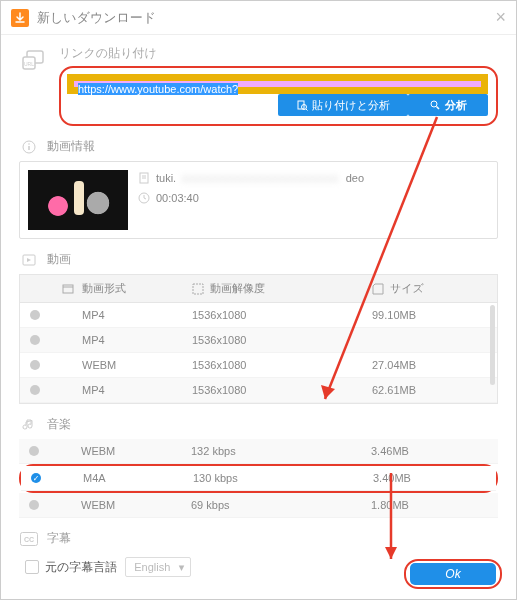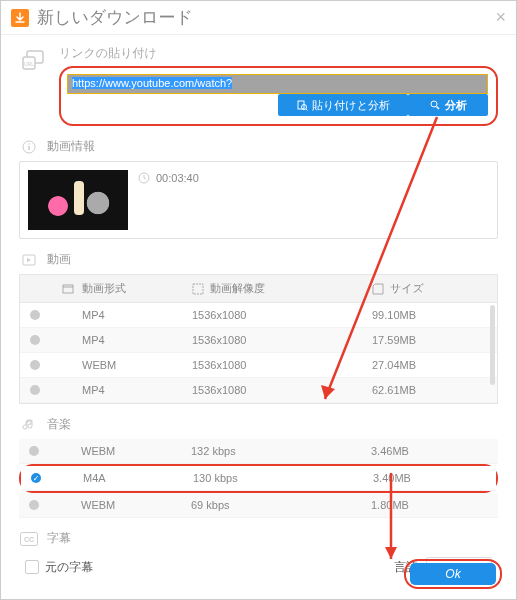--- a/index.html
+++ b/index.html
@@ -1,28 +1,28 @@
 <!DOCTYPE html>
 <html><head>
 <meta charset="utf-8">
 <style>
 * { box-sizing: border-box; margin: 0; padding: 0; }
 body { font-family: "Meiryo", "Segoe UI", sans-serif; font-size: 12px; color: #555; background: #f0f0f0; display: flex; justify-content: center; }
 .window { width: 517px; height: 600px; background: #fff; border: 1px solid #ccc; position: relative; }
 .titlebar { height: 34px; display: flex; align-items: center; border-bottom: 1px solid #eee; padding: 0 10px; }
 .title-icon { width: 18px; height: 18px; background: #ff8a1f; display: flex; align-items: center; justify-content: center; margin-right: 8px; border-radius: 2px; }
 .title-icon svg { width: 12px; height: 12px; }
-.title-text { color: #888; font-size: 17px; flex: 1; }
+.title-text { color: #888; font-size: 13px; flex: 1; }
 .close { color: #bbb; font-size: 18px; cursor: pointer; }
 .content { padding: 10px 18px 0 18px; }
 .section-label { color: #aaa; font-size: 12px; margin-bottom: 4px; }
 .url-row { display: flex; gap: 8px; }
 .url-icon { width: 32px; height: 32px; display:flex; align-items:center; justify-content:center; }
 .url-box { border: 2.5px solid #e63a2a; border-radius: 14px; padding: 6px 8px 8px 6px; flex:1; }
-.url-input { width: 100%; height: 20px; background: #a3a3a3; border: 1px solid #eab308; padding: 2px 4px; font-size: 11px; }
+.url-input { width: 100%; height: 20px; background: #f0abfc; border: 7px solid #eab308; padding: 2px 4px; font-size: 11px; }
 .url-input .highlight { background: #3399ff; color: #fff; }
 .btn-row { display: flex; justify-content: flex-end; margin-top: 0; }
 .btn { background: #1f8fe8; color: #fff; height: 22px; display: flex; align-items: center; justify-content: center; gap: 4px; font-size: 11px; border-radius: 2px; cursor: pointer; }
 .btn.paste { width: 130px; }
 .btn.analyze { width: 80px; font-weight: bold; }
 .sect-head { display: flex; align-items: flex-end; gap: 8px; margin-top: 12px; color: #999; }
 .sect-head .ic { width: 20px; height: 16px; display: flex; align-items:center; justify-content:center; }
 .info-box { display: flex; gap: 10px; border: 1px solid #e0e0e0; border-radius: 2px; padding: 8px; margin-top: 6px; }
 .thumb { width: 100px; height: 60px; background:#111; position:relative; display:flex; align-items:center; justify-content:center; }
 .thumb .scene { position:absolute; inset:0; background: radial-gradient(circle at 30% 60%, #ff6ba8 0 12%, transparent 13%), radial-gradient(circle at 70% 55%, #aaa 0 14%, transparent 15%), linear-gradient(#111,#111); }
@@ -36,21 +36,21 @@
 .col-fmt { width:130px; display:flex; align-items:center; gap:8px;margin-left:8px;}
 .col-res { width:180px; display:flex; align-items:center; gap:6px;}
 .col-size { flex:1; display:flex; align-items:center; gap:6px;}
 .trow { display:flex; padding:6px 10px; font-size:11px; color:#888; align-items:center; border-bottom:1px solid #f3f3f3;}
 .trow:nth-child(odd){ background:#f9f9f9;}
 .radio { width:10px; height:10px; border-radius:50%; background:#ccc; }
 .radio.check { background:#1f8fe8; display:flex;align-items:center;justify-content:center;}
 .radio.check::after{content:"✓";color:#fff;font-size:8px;}
 .scroll-stub{position:absolute;right:2px;top:30px;width:5px;height:80px;background:#ddd;border-radius:3px;}
 .audio-sel{border:2.5px solid #e63a2a;border-radius:14px;position:relative;}
-.subs-row{display:flex;align-items:center;justify-content:space-between;margin-top:10px;padding:0 6px;}
+.subs-row{display:flex;align-items:center;margin-top:10px;padding:0 6px;}
 .chk{width:14px;height:14px;border:1px solid #ccc;border-radius:2px;}
 .lang-sel{border:1px solid #ddd;border-radius:2px;padding:3px 20px 3px 8px;color:#bbb;font-size:11px;position:relative;cursor:pointer;}
 .lang-sel::after{content:"▾";position:absolute;right:6px;color:#bbb;}
 .footer{position:absolute;bottom:10px;right:14px;display:flex;gap:10px;align-items:center;}
 .ok-wrap{border:2.5px solid #e63a2a;border-radius:14px;padding:2px 4px;}
 .ok-btn{width:86px;height:22px;background:#1f8fe8;color:#fff;display:flex;align-items:center;justify-content:center;font-size:12px;border-radius:5px;font-style:italic;cursor:pointer;}
 .cancel-btn{width:86px;height:22px;background:#ff8a1f;color:#fff;display:flex;align-items:center;justify-content:center;font-size:12px;border-radius:3px;cursor:pointer;}
 .arrow{position:absolute;pointer-events:none;}
 .arrow-line{stroke:#e63a2a;stroke-width:2.5;fill:none;}
 .arrow-head{fill:#e63a2a;}
@@ -116,20 +116,30 @@
       <span>動画情報</span>
     </div>
     <div class="info-box">
       <div class="thumb">
           <div class="scene"></div>
           <div class="person"></div>
         </div>
       <div class="info-r">
         <div class="info-line">
           <svg width="12" height="12" viewBox="0 0 12 12">
+              <rect x="2" y="1" width="8" height="10" fill="none" stroke="#ccc"></rect>
+              <line x1="4" y1="4" x2="8" y2="4" stroke="#ccc"></line>
+              <line x1="4" y1="6" x2="8" y2="6" stroke="#ccc"></line>
+            </svg>
+          <span>tuki.</span>
+            <span class="blur">xxxxxxxxxxxxxxxxxxxxx</span>
+            <span>deo</span>
+        </div>
+        <div class="info-line">
+          <svg width="12" height="12" viewBox="0 0 12 12">
               <circle cx="6" cy="6" r="5" fill="none" stroke="#ccc"></circle>
               <line x1="6" y1="6" x2="6" y2="3" stroke="#ccc"></line>
               <line x1="6" y1="6" x2="8" y2="7" stroke="#ccc"></line>
             </svg>
           <span>00:03:40</span>
         </div>
       </div>
     </div>
 
     <div class="sect-head">
@@ -171,21 +181,20 @@
           <div class="col-fmt" style="padding-left:20px">MP4</div>
           <div class="col-res">1536x1080</div>
           <div class="col-size">99.10MB</div>
         </div>
       <div class="trow">
           <div class="col-radio">
             <div class="radio"></div>
           </div>
           <div class="col-fmt" style="padding-left:20px">MP4</div>
           <div class="col-res">1536x1080</div>
-          <div class="col-size">17.59MB</div>
         </div>
       <div class="trow">
           <div class="col-radio">
             <div class="radio"></div>
           </div>
           <div class="col-fmt" style="padding-left:20px">WEBM</div>
           <div class="col-res">1536x1080</div>
           <div class="col-size">27.04MB</div>
         </div>
       <div class="trow">

